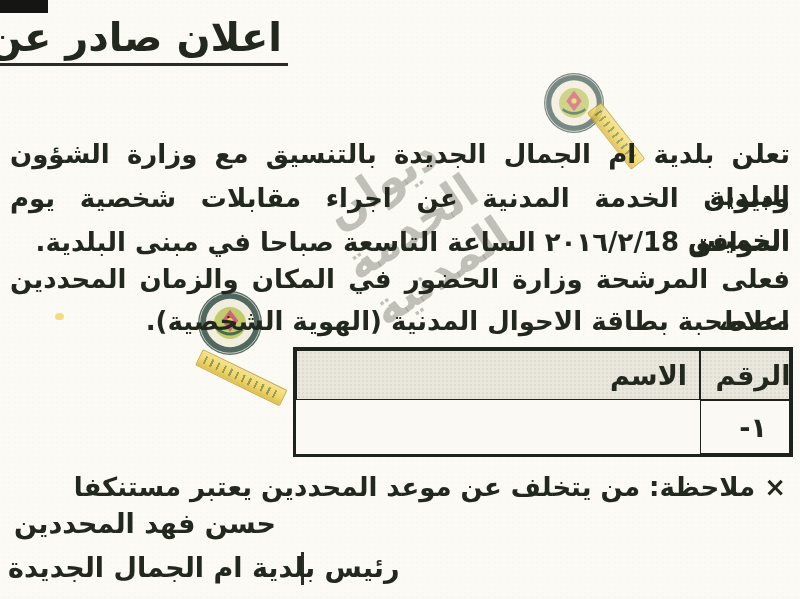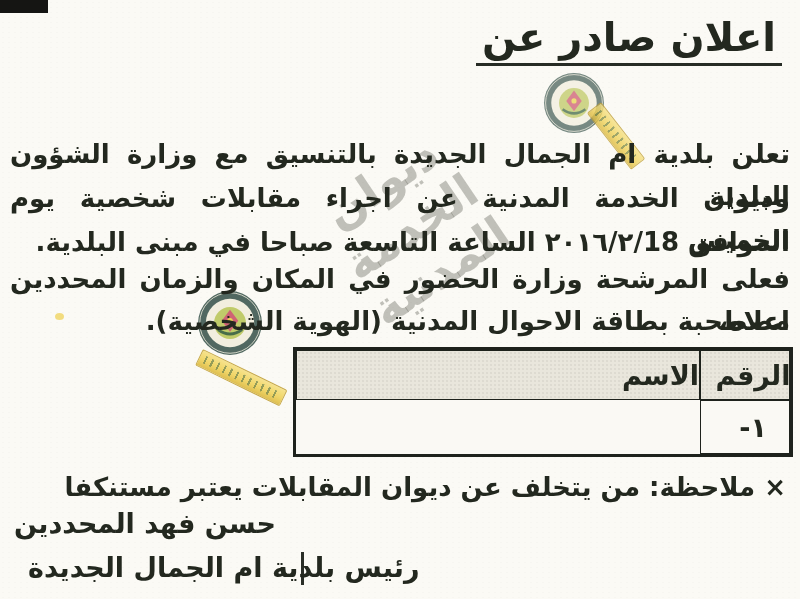--- a/index.html
+++ b/index.html
@@ -39,21 +39,21 @@
     background-blend-mode:normal;
   }
   .ribbon::after{
     content:"";position:absolute;inset:4px 5px;
     background:repeating-linear-gradient(90deg,rgba(52,92,52,.55) 0 2px,transparent 2px 7px);
   }
   .ribbon-top{left:601px;top:102px;width:70px;transform:rotate(52deg);transform-origin:left top;opacity:.8;}
   .ribbon-mid{left:203px;top:349px;width:92px;transform:rotate(26deg);transform-origin:left top;opacity:.9;}
   
   .content{position:absolute;inset:0;z-index:2;}
-  .title-wrap{position:absolute;left:0;width:800px;display:flex;justify-content:flex-start;}
+  .title-wrap{position:absolute;left:0;width:800px;display:flex;justify-content:flex-end;}
   .t1{top:14px;}
   .t2{top:58px;}
   .title1{
     font-size:40px;font-weight:bold;white-space:nowrap;
     border-bottom:3px solid #272c25;padding:0 6px 3px 6px;
     transform:translateX(-18px); 
     letter-spacing:-1px;
   }
   .title2{
     font-size:38px;font-weight:bold;white-space:nowrap;
@@ -76,33 +76,33 @@
   .cell{
     display:flex;align-items:center;font-size:27px;font-weight:bold;
     box-sizing:border-box;border:1px solid #1e221c;
   }
   .hdr{
     background:#e9e6dc;
     background-image:radial-gradient(rgba(40,40,30,0.06) 1px,transparent 1px);
     background-size:4px 4px;
   }
   .c-center{justify-content:center;padding-left:16px;}
-  .c-start{justify-content:flex-start;}
+  .c-start{justify-content:flex-start;padding-right:12px;}
   
   .note{
     position:absolute;top:467px;right:14px;height:40px;line-height:40px;
     font-size:26px;font-weight:bold;white-space:nowrap;
   }
   .sig-name{
     position:absolute;top:504px;left:14px;height:40px;line-height:40px;
     font-size:27px;font-weight:bold;white-space:nowrap;direction:rtl;
   }
   .sig-title{
     position:absolute;top:547px;left:8px;height:42px;line-height:42px;
-    font-size:27px;font-weight:bold;white-space:nowrap;direction:rtl;margin-left:20px;
+    font-size:27px;font-weight:bold;white-space:nowrap;direction:rtl;
   }
 </style>
 </head>
 <body>
 
 <div class="page">
 
   <div class="artifact-corner"></div>
   <div class="artifact-bar"></div>
   <div class="artifact-dot"></div>
@@ -150,19 +150,19 @@
     <div class="bodyline r" style="top:221px">الموافق ٢٠١٦/٢/18 الساعة التاسعة صباحا في مبنى البلدية.</div>
     <div class="bodyline just" style="top:258px">فعلى المرشحة وزارة الحضور في المكان والزمان المحددين اعلاه،</div>
     <div class="bodyline r" style="top:300px">مصطحبة بطاقة الاحوال المدنية (الهوية الشخصية).</div>
 
     <div class="ctable">
       <div class="cell hdr c-center">الرقم</div>
       <div class="cell hdr c-start">الاسم</div>
       <div class="cell c-center">١-</div>
     </div>
 
-    <div class="note">× ملاحظة: من يتخلف عن ديوان المقابلات يعتبر مستنكفا</div>
+    <div class="note">× ملاحظة: من يتخلف عن موعد المحددين يعتبر مستنكفا</div>
 
     <div class="sig-name">حسن فهد المحددين</div>
     <div class="sig-title">رئيس بلدية ام الجمال الجديدة</div>
 
   </div>
 </div>
 
 </body></html>

